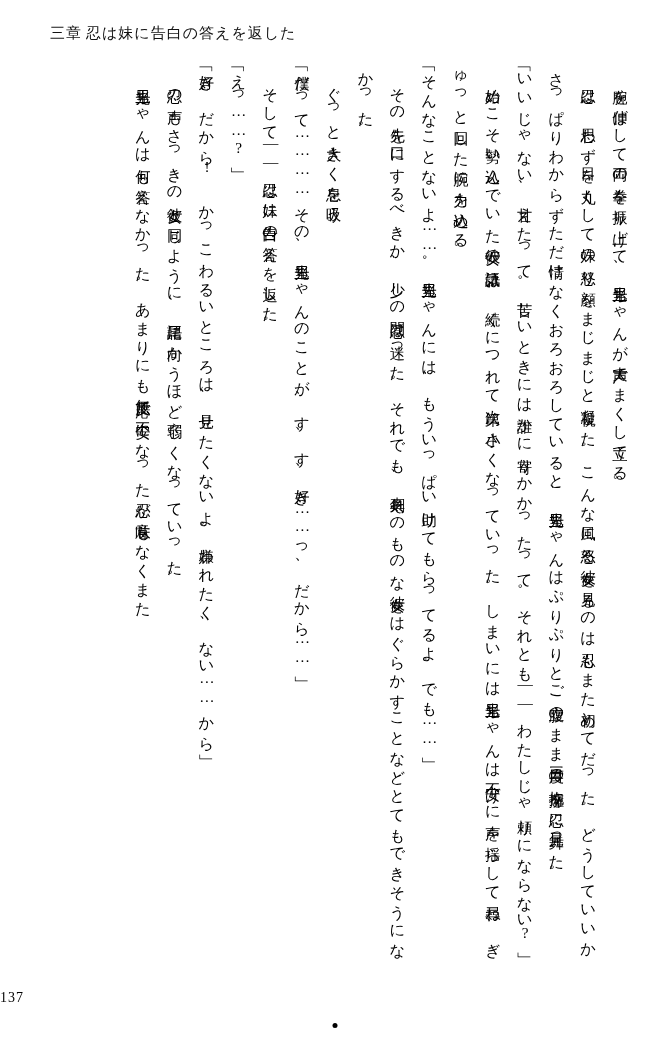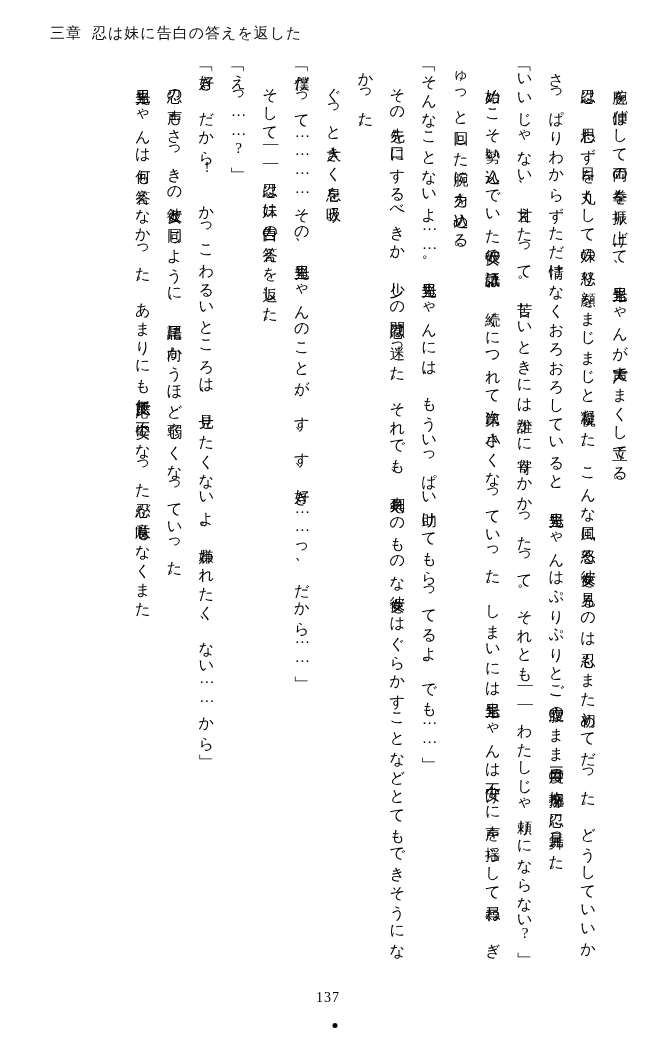--- a/index.html
+++ b/index.html
@@ -27,21 +27,21 @@
   
   .header {
     position: absolute;
     top: 24px;
     left: 50px;
     font-size: 15px;
     letter-spacing: 1px;
     white-space: nowrap;
     color: #111;
   }
-  .header .chap-num { margin-right: 10px; }
+  .header .chap-num { margin-right: 4px; }
 
   
   .body-text {
     position: absolute;
     top: 62px;
     left: 36px;
     width: 600px;
     height: 890px;
     writing-mode: vertical-rl;
     -webkit-writing-mode: vertical-rl;
@@ -59,21 +59,20 @@
   }
   .body-text p.noindent {
     text-indent: 0;
   }
 
   .page-number {
     position: absolute;
     bottom: 44px;
     left: 0;
     width: 656px;
-    text-align: center;
     font-size: 14px;
     letter-spacing: 1px;
   }
 
   .bottom-dot {
     position: absolute;
     bottom: 22px;
     left: 50%;
     transform: translateX(-50%);
     width: 5px;

